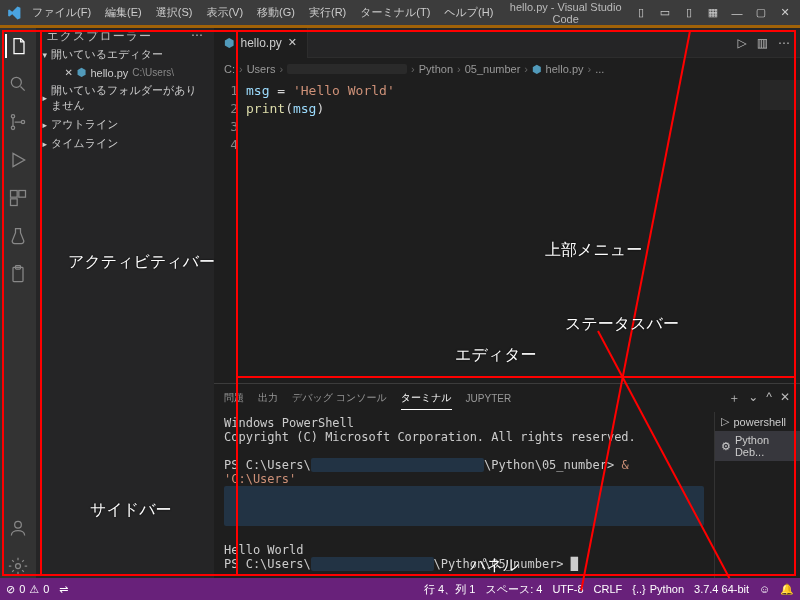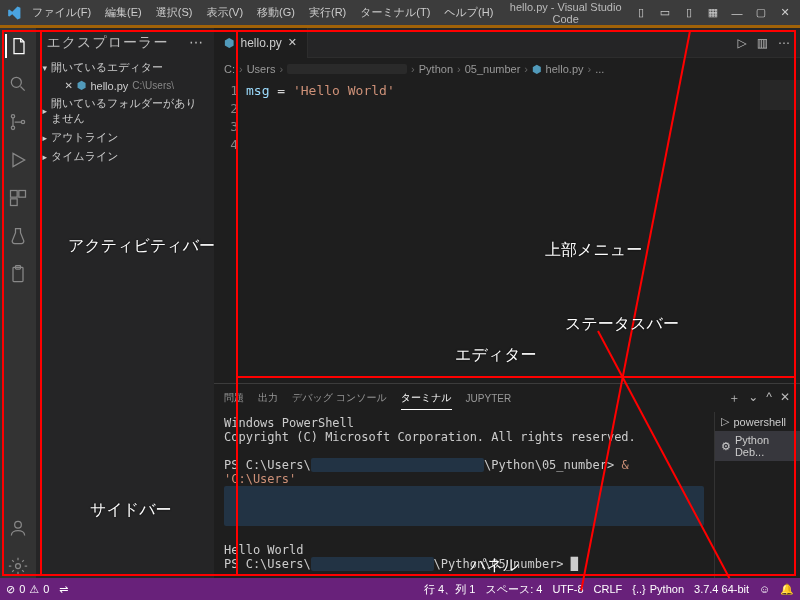--- a/index.html
+++ b/index.html
@@ -10,21 +10,21 @@
   .titlebar .menu span { padding: 2px 6px; cursor: pointer; font-size: 11px; }
   .titlebar .title { flex: 1; text-align: center; font-size: 11px; color: #bbb; }
   .titlebar .winbtns { display: flex; gap: 6px; align-items: center; }
   .titlebar .winbtns .ic { width: 18px; text-align: center; cursor: pointer; font-size: 11px; }
   .main { display: flex; height: calc(600px - 28px - 22px); }
   .activity { width: 40px; background: #333333; display: flex; flex-direction: column; align-items: center; padding-top: 6px; gap: 14px; }
   .activity .ic { width: 24px; height: 24px; display: flex; align-items: center; justify-content: center; color: #888; cursor: pointer; }
   .activity .ic.active { color: #fff; border-left: 2px solid #fff; margin-left: -2px; padding-left: 2px; }
   .activity .spacer { flex: 1; }
   .sidebar { width: 195px; background: #252526; display: flex; flex-direction: column; }
-  .sidebar-hdr { display: flex; align-items: flex-start; justify-content: space-between; padding: 6px 10px; font-size: 14px; letter-spacing: 1px; color: #bbb; }
+  .sidebar-hdr { display: flex; align-items: flex-start; justify-content: space-between; padding: 0 10px; font-size: 12px; letter-spacing: 1px; color: #bbb; }
   .sidebar-sec { padding: 2px 6px; font-size: 11px; cursor: pointer; display: flex; align-items: center; gap: 4px; }
   .sidebar-sec .chev { font-size: 9px; color: #ccc; }
   .sb-item { padding: 2px 6px 2px 28px; display: flex; align-items: center; gap: 4px; font-size: 11px; }
   .sb-item .close { font-size: 10px; color: #ccc; }
   .sb-item .ficon { color: #519aba; }
   .editor-area { flex: 1; display: flex; flex-direction: column; background: #1e1e1e; }
   .tabs { height: 30px; display: flex; align-items: center; background: #252526; border-bottom: 1px solid #2d2d2d; }
   .tab { height: 30px; display: flex; align-items: center; gap: 6px; padding: 0 10px; background: #1e1e1e; border-right: 1px solid #2d2d2d; font-size: 12px; }
   .tab .ficon { color: #519aba; }
   .tab .close { font-size: 11px; color: #ccc; cursor: pointer; }
@@ -213,20 +213,21 @@
     </div>
     <div class="code">
       <div class="gutter">
         <div>1</div>
           <div>2</div>
           <div>3</div>
           <div>4</div>
       </div>
       <div class="lines">
         <div><span class="tok-var">msg</span><span class="tok-op"> = </span><span class="tok-str">'Hello World'</span></div>
+        <div><span class="tok-fn">print</span><span class="tok-par">(</span><span class="tok-var">msg</span><span class="tok-par">)</span></div>
         <div>&nbsp;</div>
           <div>&nbsp;</div>
       </div>
       <div class="minimap"></div>
     </div>
 
     <div class="panel">
       <div class="panel-tabs">
         <span class="pt">問題</span>
         <span class="pt">出力</span>
@@ -278,18 +279,18 @@
   <span class="seg">🔔</span>
 </div>
 
 <div class="ann-box" style="left:2px;top:30px;width:794px;height:546px"></div>
 <div class="ann-line" style="left:40px;top:30px;width:2px;height:546px"></div>
 <div class="ann-line" style="left:236px;top:30px;width:2px;height:546px"></div>
 <div class="ann-line" style="left:236px;top:376px;width:560px;height:2px"></div>
 <div class="ann-line" style="left:690px;top:30px;width:570px;height:2px;transform:rotate(101deg)"></div>
 <div class="ann-line" style="left:598px;top:330px;width:280px;height:2px;transform:rotate(62deg)"></div>
 
-<div class="ann-text" style="left:68px;top:236px">アクティビティバー</div>
+<div class="ann-text" style="left:68px;top:252px">アクティビティバー</div>
 <div class="ann-text" style="left:90px;top:500px">サイドバー</div>
 <div class="ann-text" style="left:545px;top:240px">上部メニュー</div>
 <div class="ann-text" style="left:455px;top:345px">エディター</div>
 <div class="ann-text" style="left:470px;top:555px">パネル</div>
 <div class="ann-text" style="left:565px;top:314px">ステータスバー</div>
 
 </body></html>

